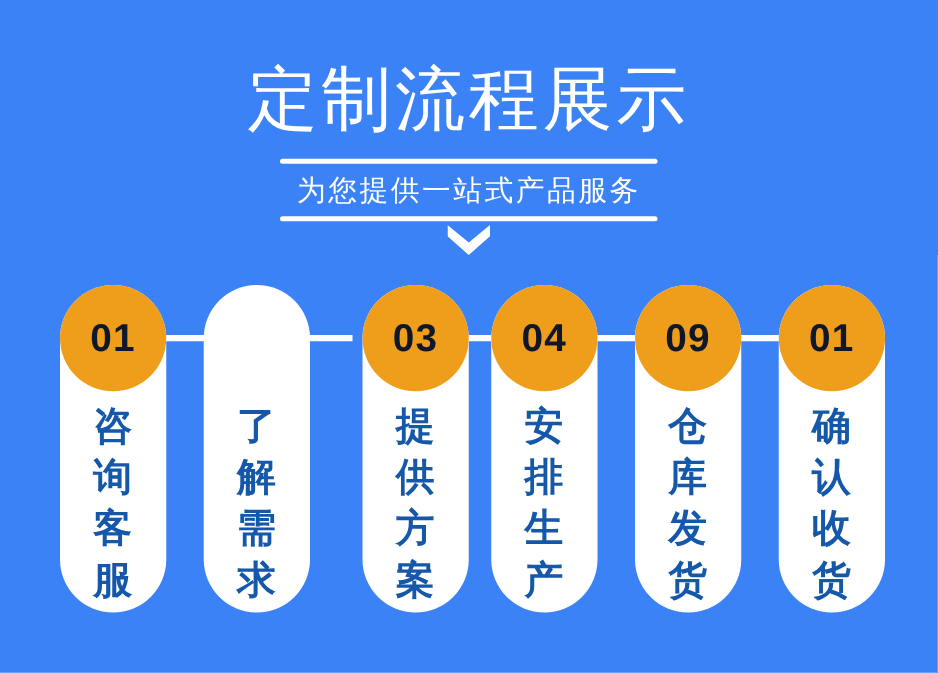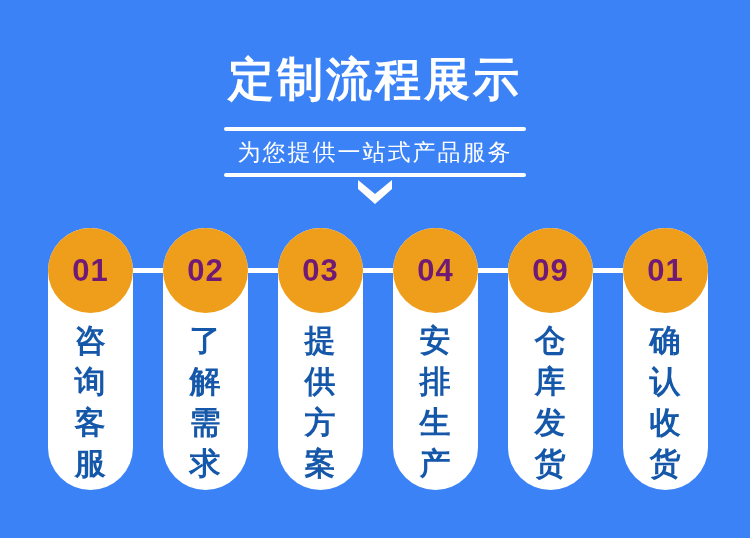--- a/index.html
+++ b/index.html
@@ -31,23 +31,23 @@
     text-align: center;
   }
 
   .title {
     position: absolute;
     top: 47px;
     left: 0;
     width: 750px;
     text-align: center;
     color: #ffffff;
-    font-size: 46px;
+    font-size: 56px;
     line-height: 64px;
-    font-weight: bold;
+    font-weight: normal;
     letter-spacing: 3px;
     white-space: nowrap;
   }
 
   .subtitle-block {
     position: absolute;
     top: 127px;
     left: 0;
     width: 750px;
     text-align: center;
@@ -111,21 +111,21 @@
   }
 
   .badge {
     position: absolute;
     top: 0px;
     left: 0px;
     width: 85px;
     height: 85px;
     border-radius: 50%;
     background: #ef9e1b;
-    color: #701a75;
+    color: #0f172a;
     font-size: 31px;
     font-weight: bold;
     line-height: 85px;
     text-align: center;
     letter-spacing: 1px;
     box-sizing: border-box;
   }
 
   .card-label {
     position: absolute;
@@ -180,29 +180,28 @@
       <div class="card" style="left: 48px;">
         <div class="badge">01</div>
         <div class="card-label">
           <span>咨</span>
           <span>询</span>
           <span>客</span>
           <span>服</span>
         </div>
       </div>
       <div class="card" style="left: 163px;">
-        <div class="badge">02</div>
         <div class="card-label">
           <span>了</span>
           <span>解</span>
           <span>需</span>
           <span>求</span>
         </div>
       </div>
-      <div class="card" style="left: 278px;">
+      <div class="card" style="left: 290px;">
         <div class="badge">03</div>
         <div class="card-label">
           <span>提</span>
           <span>供</span>
           <span>方</span>
           <span>案</span>
         </div>
       </div>
       <div class="card" style="left: 393px; text-decoration: underline;">
         <div class="badge">04</div>

